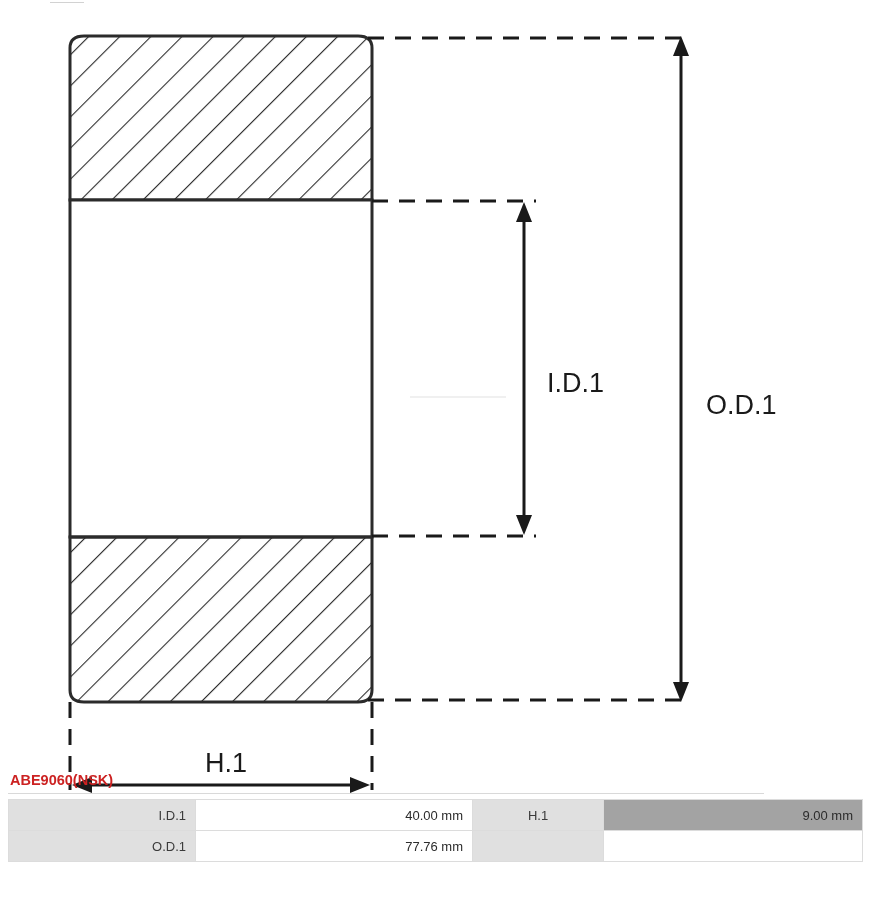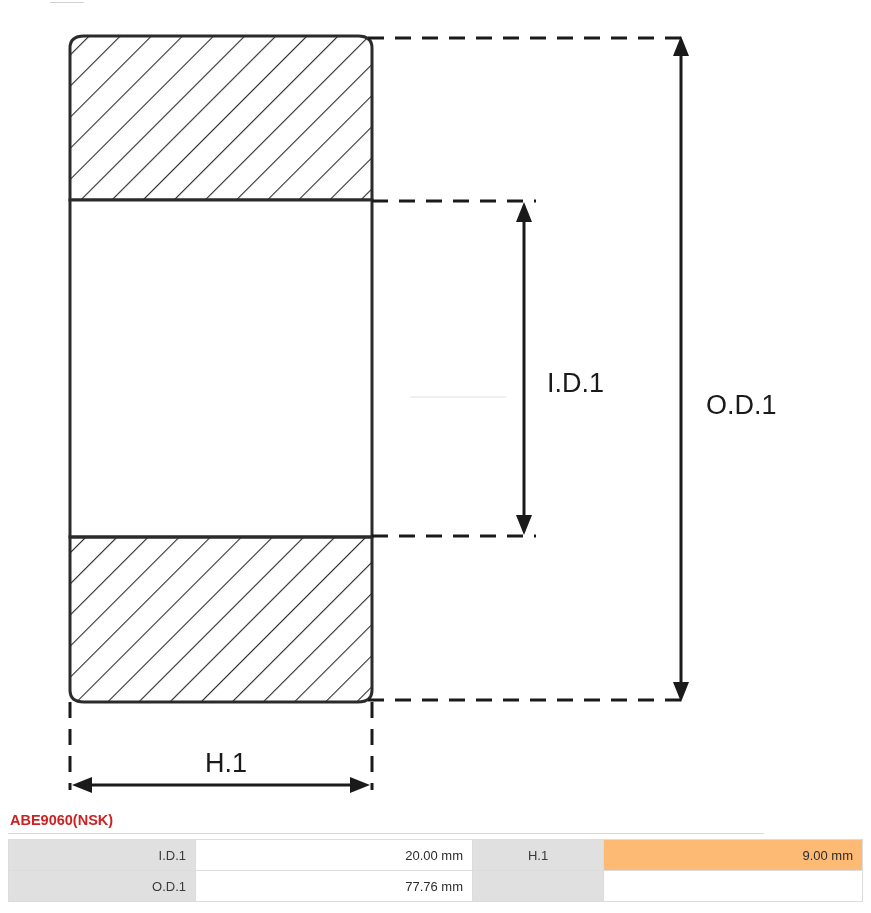--- a/index.html
+++ b/index.html
@@ -26,21 +26,21 @@
     display: block;
   }
   .dim-label {
     font-family: "Liberation Sans", sans-serif;
     font-size: 27px;
     fill: #1a1a1a;
   }
   #part-info {
     position: absolute;
     left: 8px;
-    top: 810px;
+    top: 770px;
     width: 756px;
   }
   #part-code {
     font-size: 14.5px;
     font-weight: bold;
     color: #cc2222;
     padding: 2px 2px 5px 2px;
     border-bottom: 1px solid #d9d9d9;
     letter-spacing: 0px;
   }
@@ -69,21 +69,21 @@
     color: #2c2c2c;
     width: 258px;
   }
   td.lbl2 {
     background: #e0e0e0;
     text-align: center;
     color: #3a3a3a;
     width: 112px;
   }
   td.val2 {
-    background: #fdba74;
+    background: #a3a3a3;
     text-align: right;
     color: #2c2c2c;
   }
   td.empty-lbl {
     background: #e0e0e0;
   }
   td.empty-val {
     background: #ffffff;
   }
   .corner-mark {
@@ -169,21 +169,21 @@
     <text class="dim-label" x="205" y="772">H.1</text>
   </svg>
 </div>
 
 <div id="part-info">
   <div id="part-code">ABE9060(NSK)</div>
   <table class="spec">
     <tbody>
       <tr>
         <td class="lbl">I.D.1</td>
-        <td class="val">20.00 mm</td>
+        <td class="val">40.00 mm</td>
         <td class="lbl2">H.1</td>
         <td class="val2">9.00 mm</td>
       </tr>
       <tr>
         <td class="lbl">O.D.1</td>
         <td class="val">77.76 mm</td>
         <td class="empty-lbl"></td>
         <td class="empty-val"></td>
       </tr>
     </tbody>

